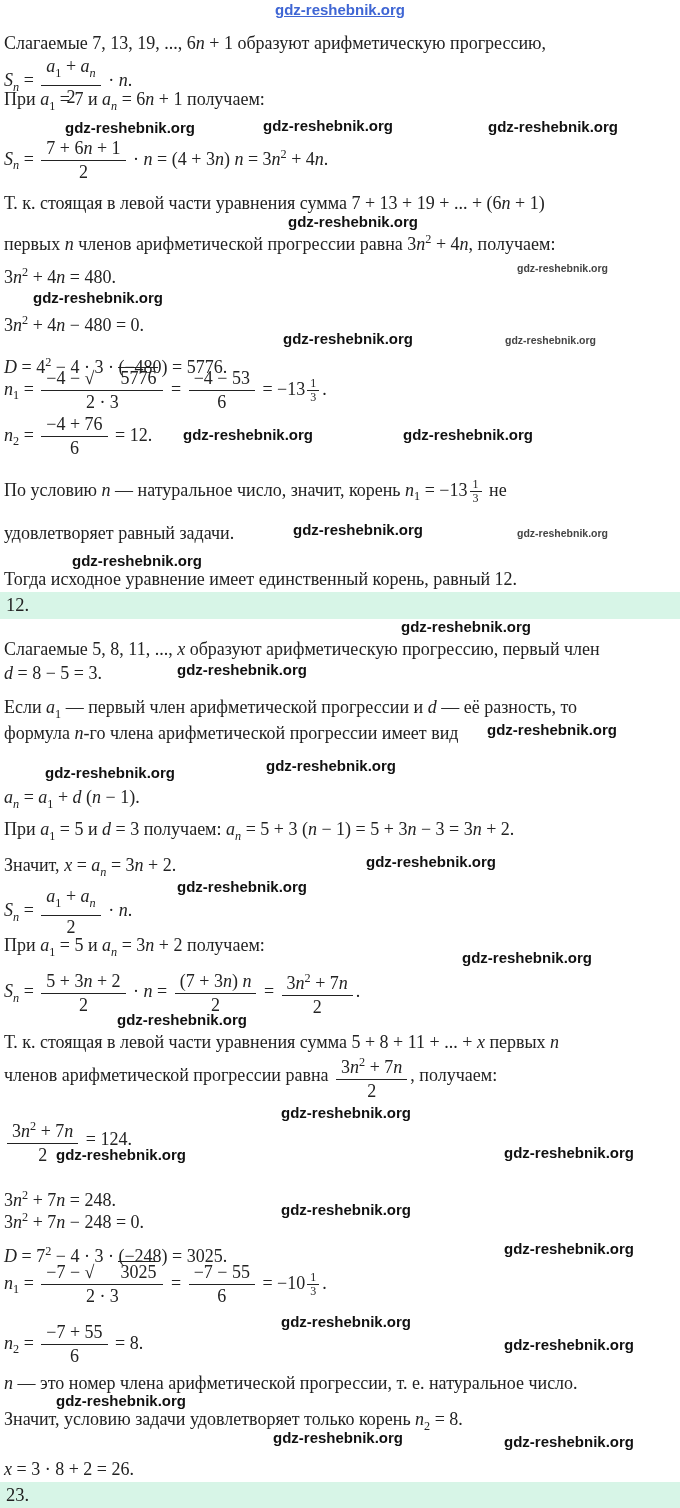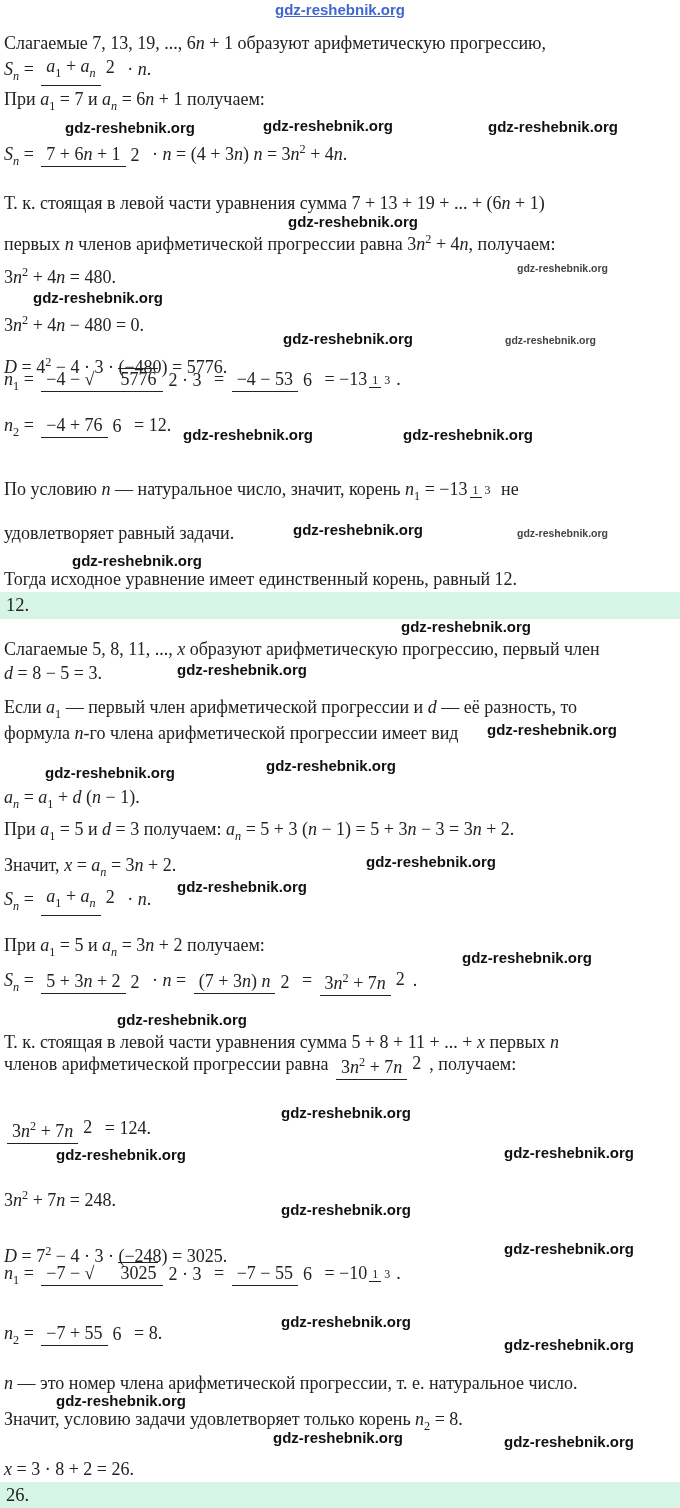--- a/index.html
+++ b/index.html
@@ -27,23 +27,23 @@
   }
   .line {
     position: absolute; left: 4px; right: 0;
     line-height: 22px;
     white-space: nowrap;
   }
   .line i { font-style: italic; }
   .line sup { font-size: 68%; }
   .line sub { font-size: 68%; }
   .frac {
-    display: inline-flex; flex-direction: row;
+    display: inline-flex; flex-direction: column;
     vertical-align: middle;
-    text-align: left;
+    text-align: center;
     margin: 0 3px;
   }
   .frac .num {
     display: block; padding: 0 5px 1px;
     border-bottom: 1.4px solid #222;
     line-height: 21px;
   }
   .frac .den { display: block; padding: 1px 5px 0; line-height: 21px; }
   .frac.mixed { font-size: 12px; margin-left: 2px; }
   .frac.mixed .num, .frac.mixed .den { line-height: 13px; padding: 0 3px; border-bottom-width: 1px; }
@@ -140,41 +140,42 @@
   <div class="line" style="top:1031px">Т. к. стоящая в левой части уравнения сумма 5 + 8 + 11 + ... + <i>x</i> первых <i>n</i></div>
   <div class="line" style="top:1052px">членов арифметической прогрессии равна <span class="frac">
         <span class="num">3<i>n</i><sup>2</sup> + 7<i>n</i></span>
         <span class="den">2</span>
       </span>, получаем:</div>
   <div class="line" style="top:1116px"><span class="frac">
         <span class="num">3<i>n</i><sup>2</sup> + 7<i>n</i></span>
         <span class="den">2</span>
       </span> = 124.</div>
   <div class="line" style="top:1184px">3<i>n</i><sup>2</sup> + 7<i>n</i> = 248.</div>
+  <div class="line" style="top:1206px">3<i>n</i><sup>2</sup> + 7<i>n</i> − 248 = 0.</div>
   <div class="line" style="top:1240px"><i>D</i> = 7<sup>2</sup> − 4 · 3 · (−248) = 3025.</div>
   <div class="line" style="top:1262px"><i>n</i><sub>1</sub> = <span class="frac">
         <span class="num">−7 − <span class="sqrt">√<span class="bar">3025</span></span></span>
         <span class="den">2 · 3</span>
       </span> = <span class="frac">
         <span class="num">−7 − 55</span>
         <span class="den">6</span>
       </span> = −10<span class="frac mixed">
         <span class="num">1</span>
         <span class="den">3</span>
       </span>.</div>
   <div class="line" style="top:1322px"><i>n</i><sub>2</sub> = <span class="frac">
         <span class="num">−7 + 55</span>
         <span class="den">6</span>
       </span> = 8.</div>
   <div class="line" style="top:1372px"><i>n</i> — это номер члена арифметической прогрессии, т. е. натуральное число.</div>
   <div class="line" style="top:1408px">Значит, условию задачи удовлетворяет только корень <i>n</i><sub>2</sub> = 8.</div>
   <div class="line" style="top:1458px"><i>x</i> = 3 · 8 + 2 = 26.</div>
 
   <div class="band" style="top:1482px">
-    <span>26.</span>
+    <span>23.</span>
   </div>
 
   <div class="wm" style="left:65px;top:119px">gdz-reshebnik.org</div>
   <div class="wm" style="left:263px;top:117px">gdz-reshebnik.org</div>
   <div class="wm" style="left:488px;top:118px">gdz-reshebnik.org</div>
   <div class="wm" style="left:288px;top:213px">gdz-reshebnik.org</div>
   <div class="wm" style="left:33px;top:289px">gdz-reshebnik.org</div>
   <div class="wm" style="left:283px;top:330px">gdz-reshebnik.org</div>
   <div class="wm" style="left:183px;top:426px">gdz-reshebnik.org</div>
   <div class="wm" style="left:403px;top:426px">gdz-reshebnik.org</div>

